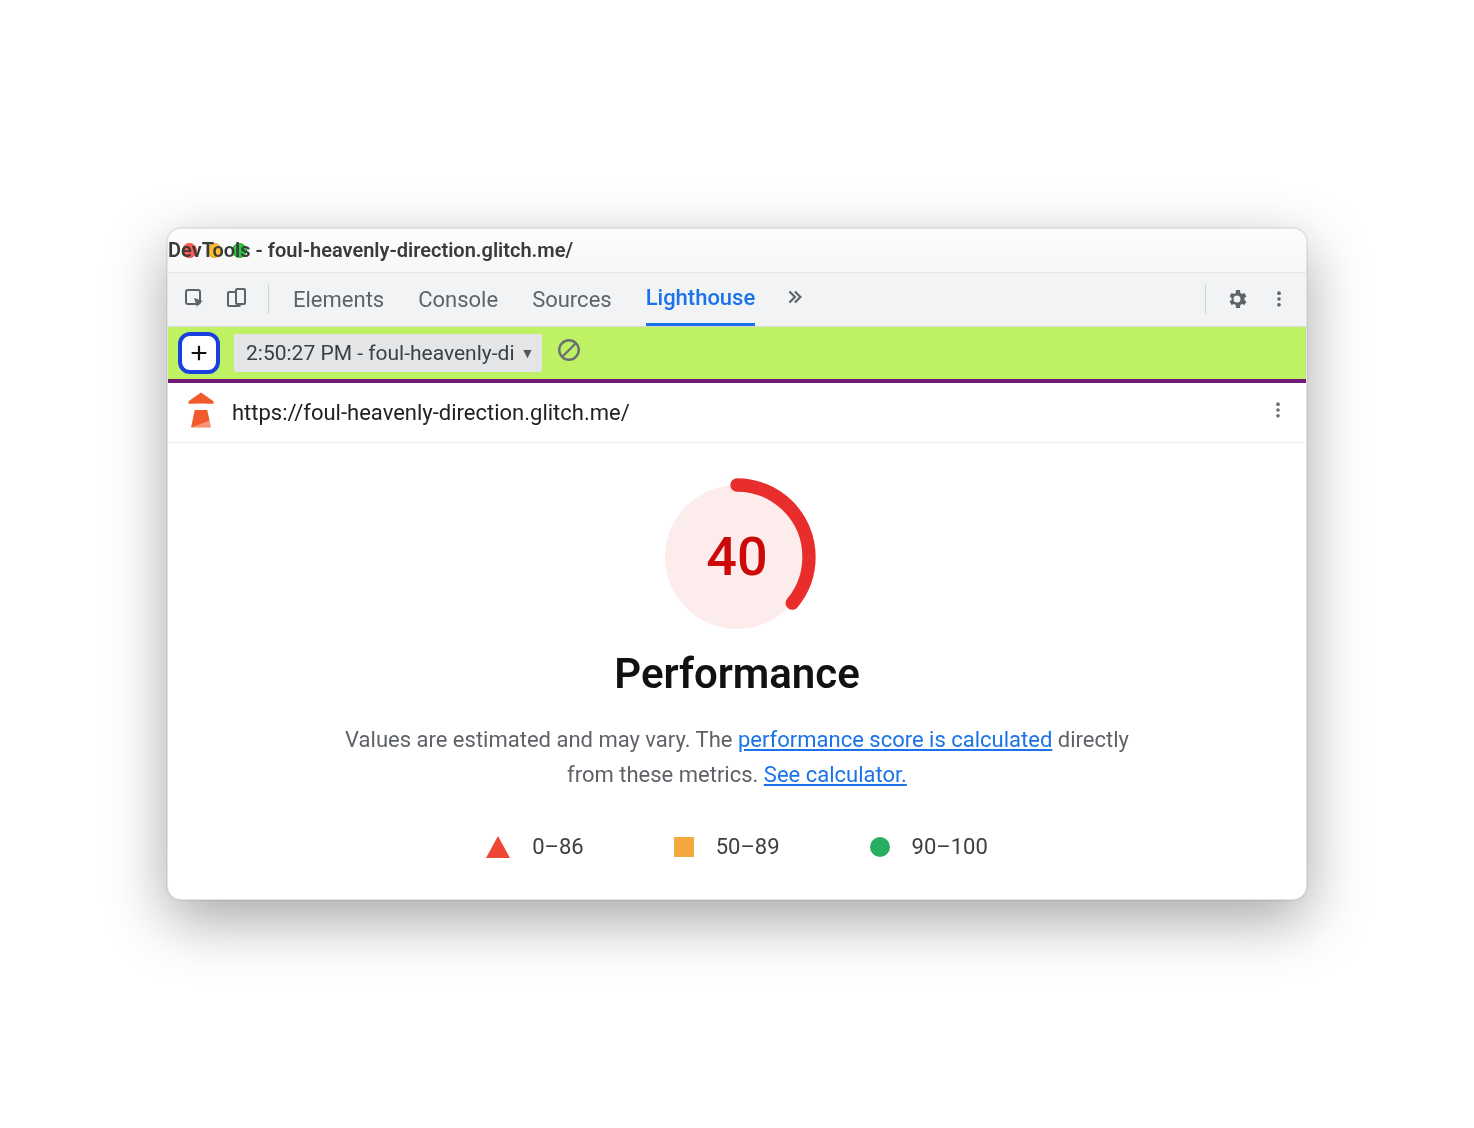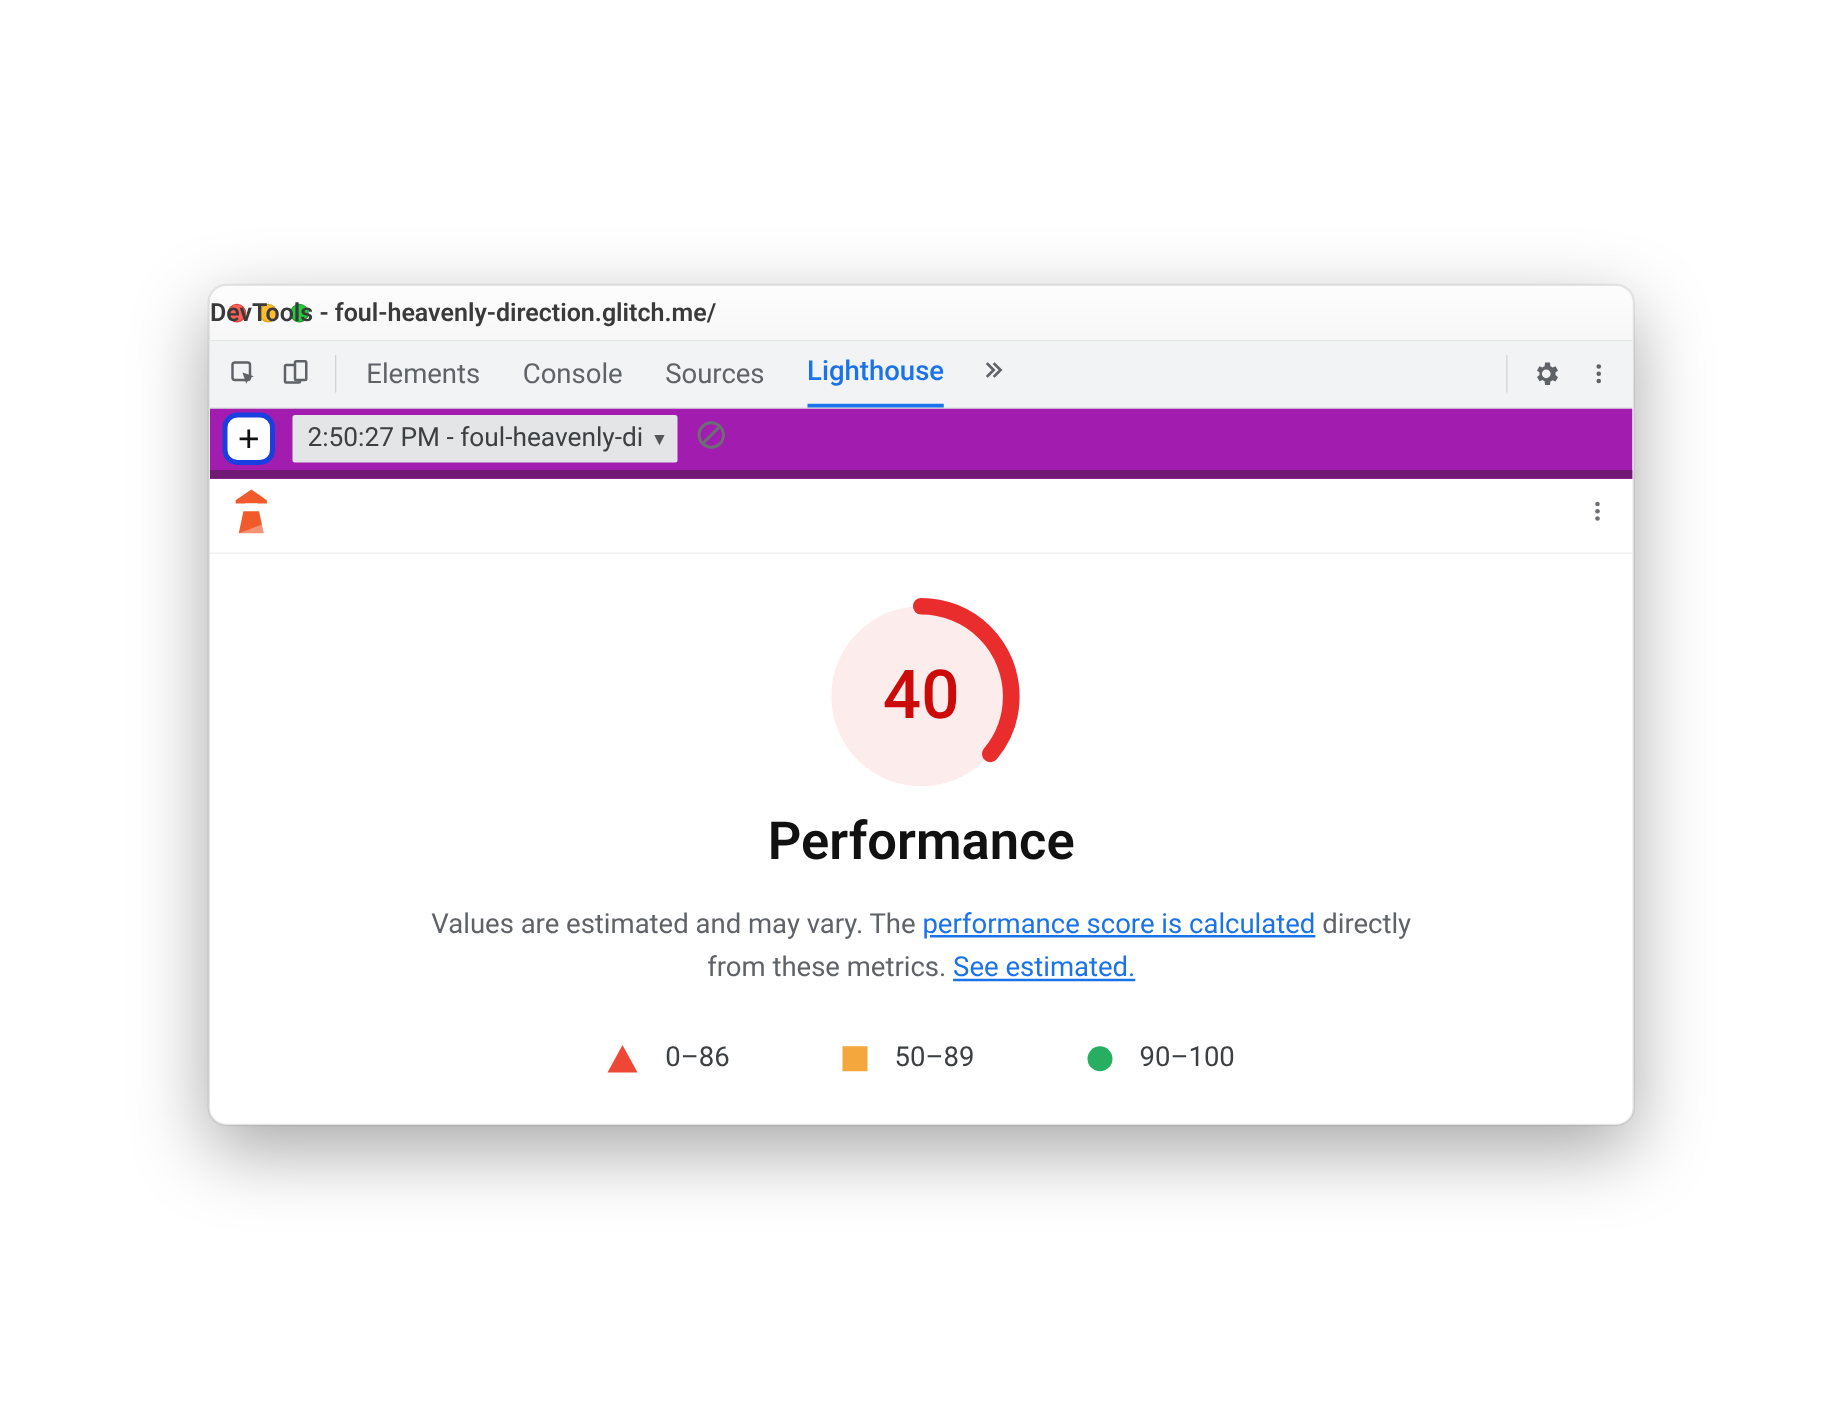--- a/index.html
+++ b/index.html
@@ -55,22 +55,22 @@
   .divider { width:1px; height:30px; background:#d0d3d6; margin: 0 6px;}
   .tabs { display:flex; gap:34px; margin-left:10px; align-items:center; height:100%; }
   .tab { height:100%; display:flex; align-items:center; cursor:pointer; }
   .tab.active { color:#1a73e8; border-bottom:3px solid #1a73e8; font-weight:500;}
   .spacer { flex:1; }
   .more-chev { font-size:22px; color:#5f6368; margin-left:20px;}
   .gear, .kebab { color:#5f6368; }
   
   .toolbar {
     height:56px;
-    background:#a21caf;
-    border-bottom:7px solid #701a75;
+    background:#bef264;
+    border-bottom:4px solid #701a75;
     display:flex; align-items:center;
     padding: 0 10px;
     gap:14px;
     font-size:22px;
     color:#3c4043;
   }
   .plus-btn {
     width:42px; height:42px;
     border: 4px solid #1a3fe0;
     border-radius:12px;
@@ -215,20 +215,21 @@
 
   <div class="urlrow">
     <span class="lh-logo">
       <svg viewBox="0 0 24 28">
         <polygon points="12,0 22,7 22,9 2,9 2,7" fill="#f15a2b"></polygon>
         <rect x="8" y="9" width="8" height="5" fill="#fff"></rect>
         <polygon points="7,14 17,14 20,28 4,28" fill="#f15a2b"></polygon>
         <polygon points="4,28 20,22 20,28" fill="#fff" opacity="0.35"></polygon>
       </svg>
     </span>
+    <span>https://foul-heavenly-direction.glitch.me/</span>
     <div class="spacer"></div>
     <div class="icon-btn">
       <svg width="20" height="24" viewBox="0 0 24 24" fill="#6b6f74">
             <circle cx="12" cy="5" r="2.2"></circle>
             <circle cx="12" cy="12" r="2.2"></circle>
             <circle cx="12" cy="19" r="2.2"></circle>
           </svg>
     </div>
   </div>
 
@@ -237,21 +238,21 @@
       <div class="gauge">
         <svg viewBox="0 0 120 120">
           <circle class="bg" cx="60" cy="60" r="54"></circle>
           <circle cx="60" cy="60" r="54" fill="none" stroke="#e92d2d" stroke-width="10" stroke-linecap="round" stroke-dasharray="339.3" stroke-dashoffset="217.1" transform="rotate(-90 60 60)"></circle>
         </svg>
         <div class="score">40</div>
       </div>
     </div>
     <h1 class="perf">Performance</h1>
     <p class="blurb">
-      <span>Values are estimated and may vary. The </span><a href="#">performance score is calculated</a><span> directly from these metrics. </span><a href="#">See estimated.</a>
+      <span>Values are estimated and may vary. The </span><a href="#">performance score is calculated</a><span> directly from these metrics. </span><a href="#">See calculator.</a>
     </p>
     <div class="legend">
       <div class="item">
         <div class="tri"></div>
         <span>0–86</span>
       </div>
       <div class="item">
         <div class="sq"></div>
         <span>50–89</span>
       </div>

